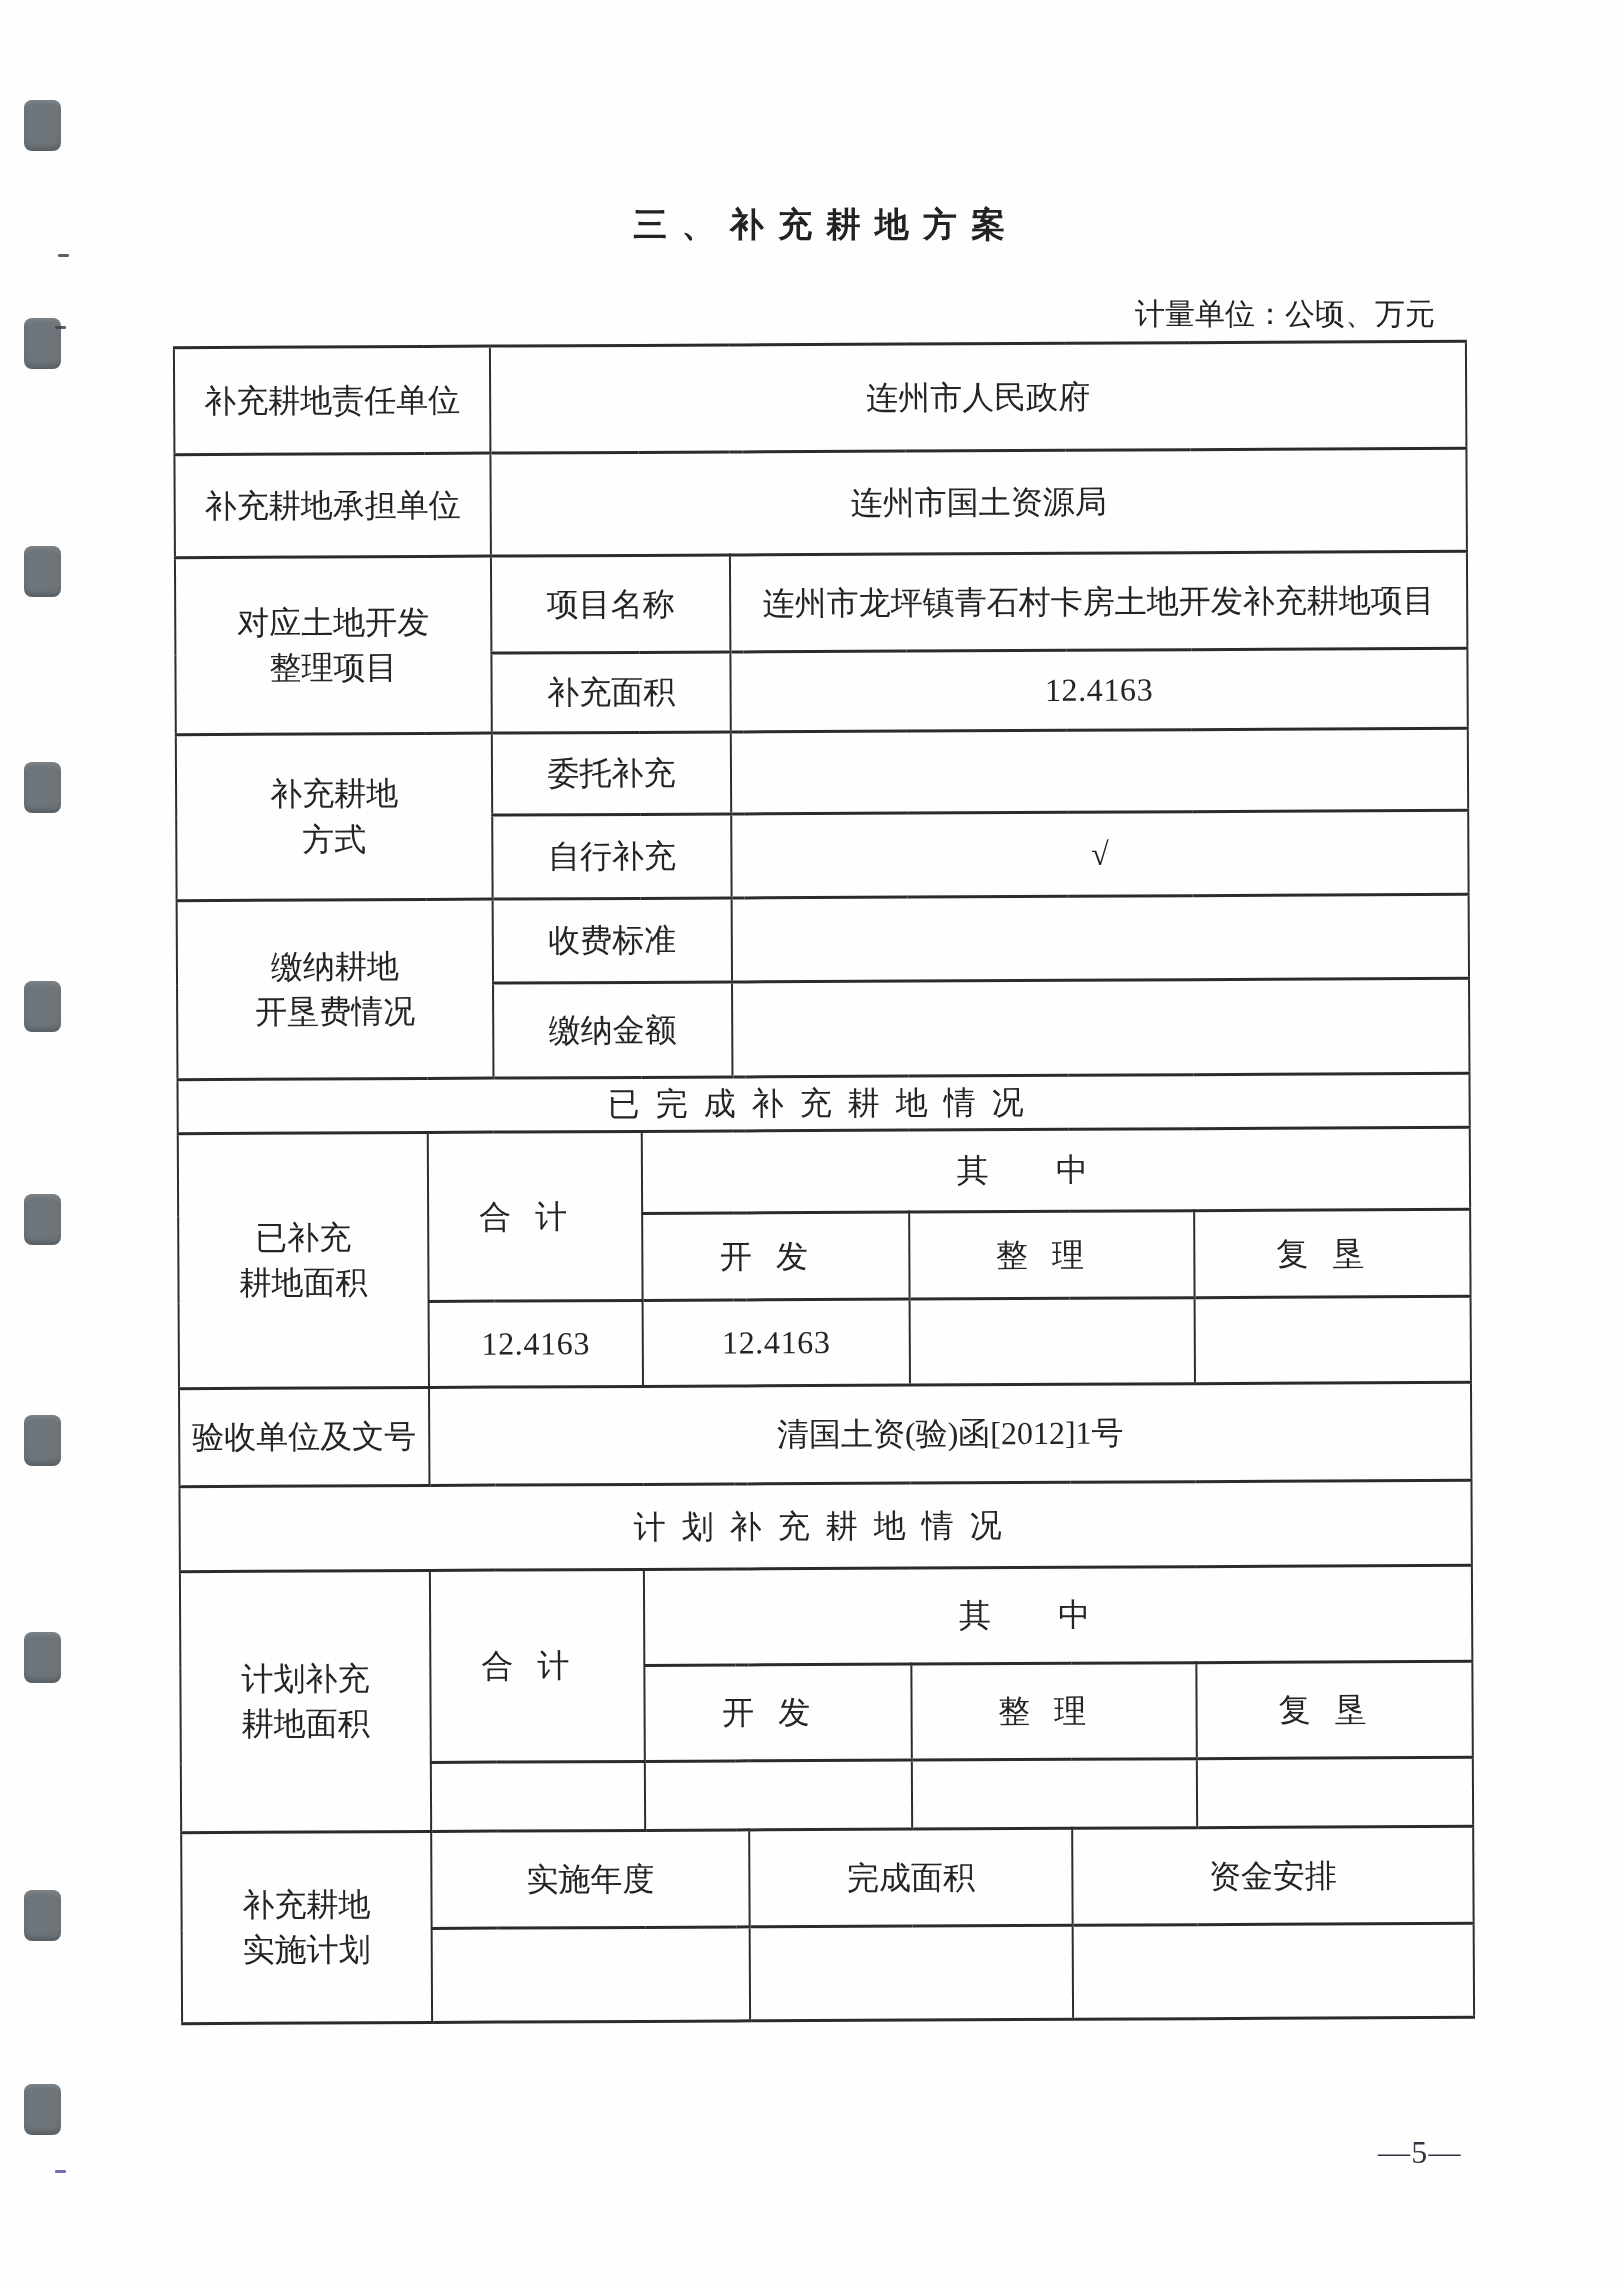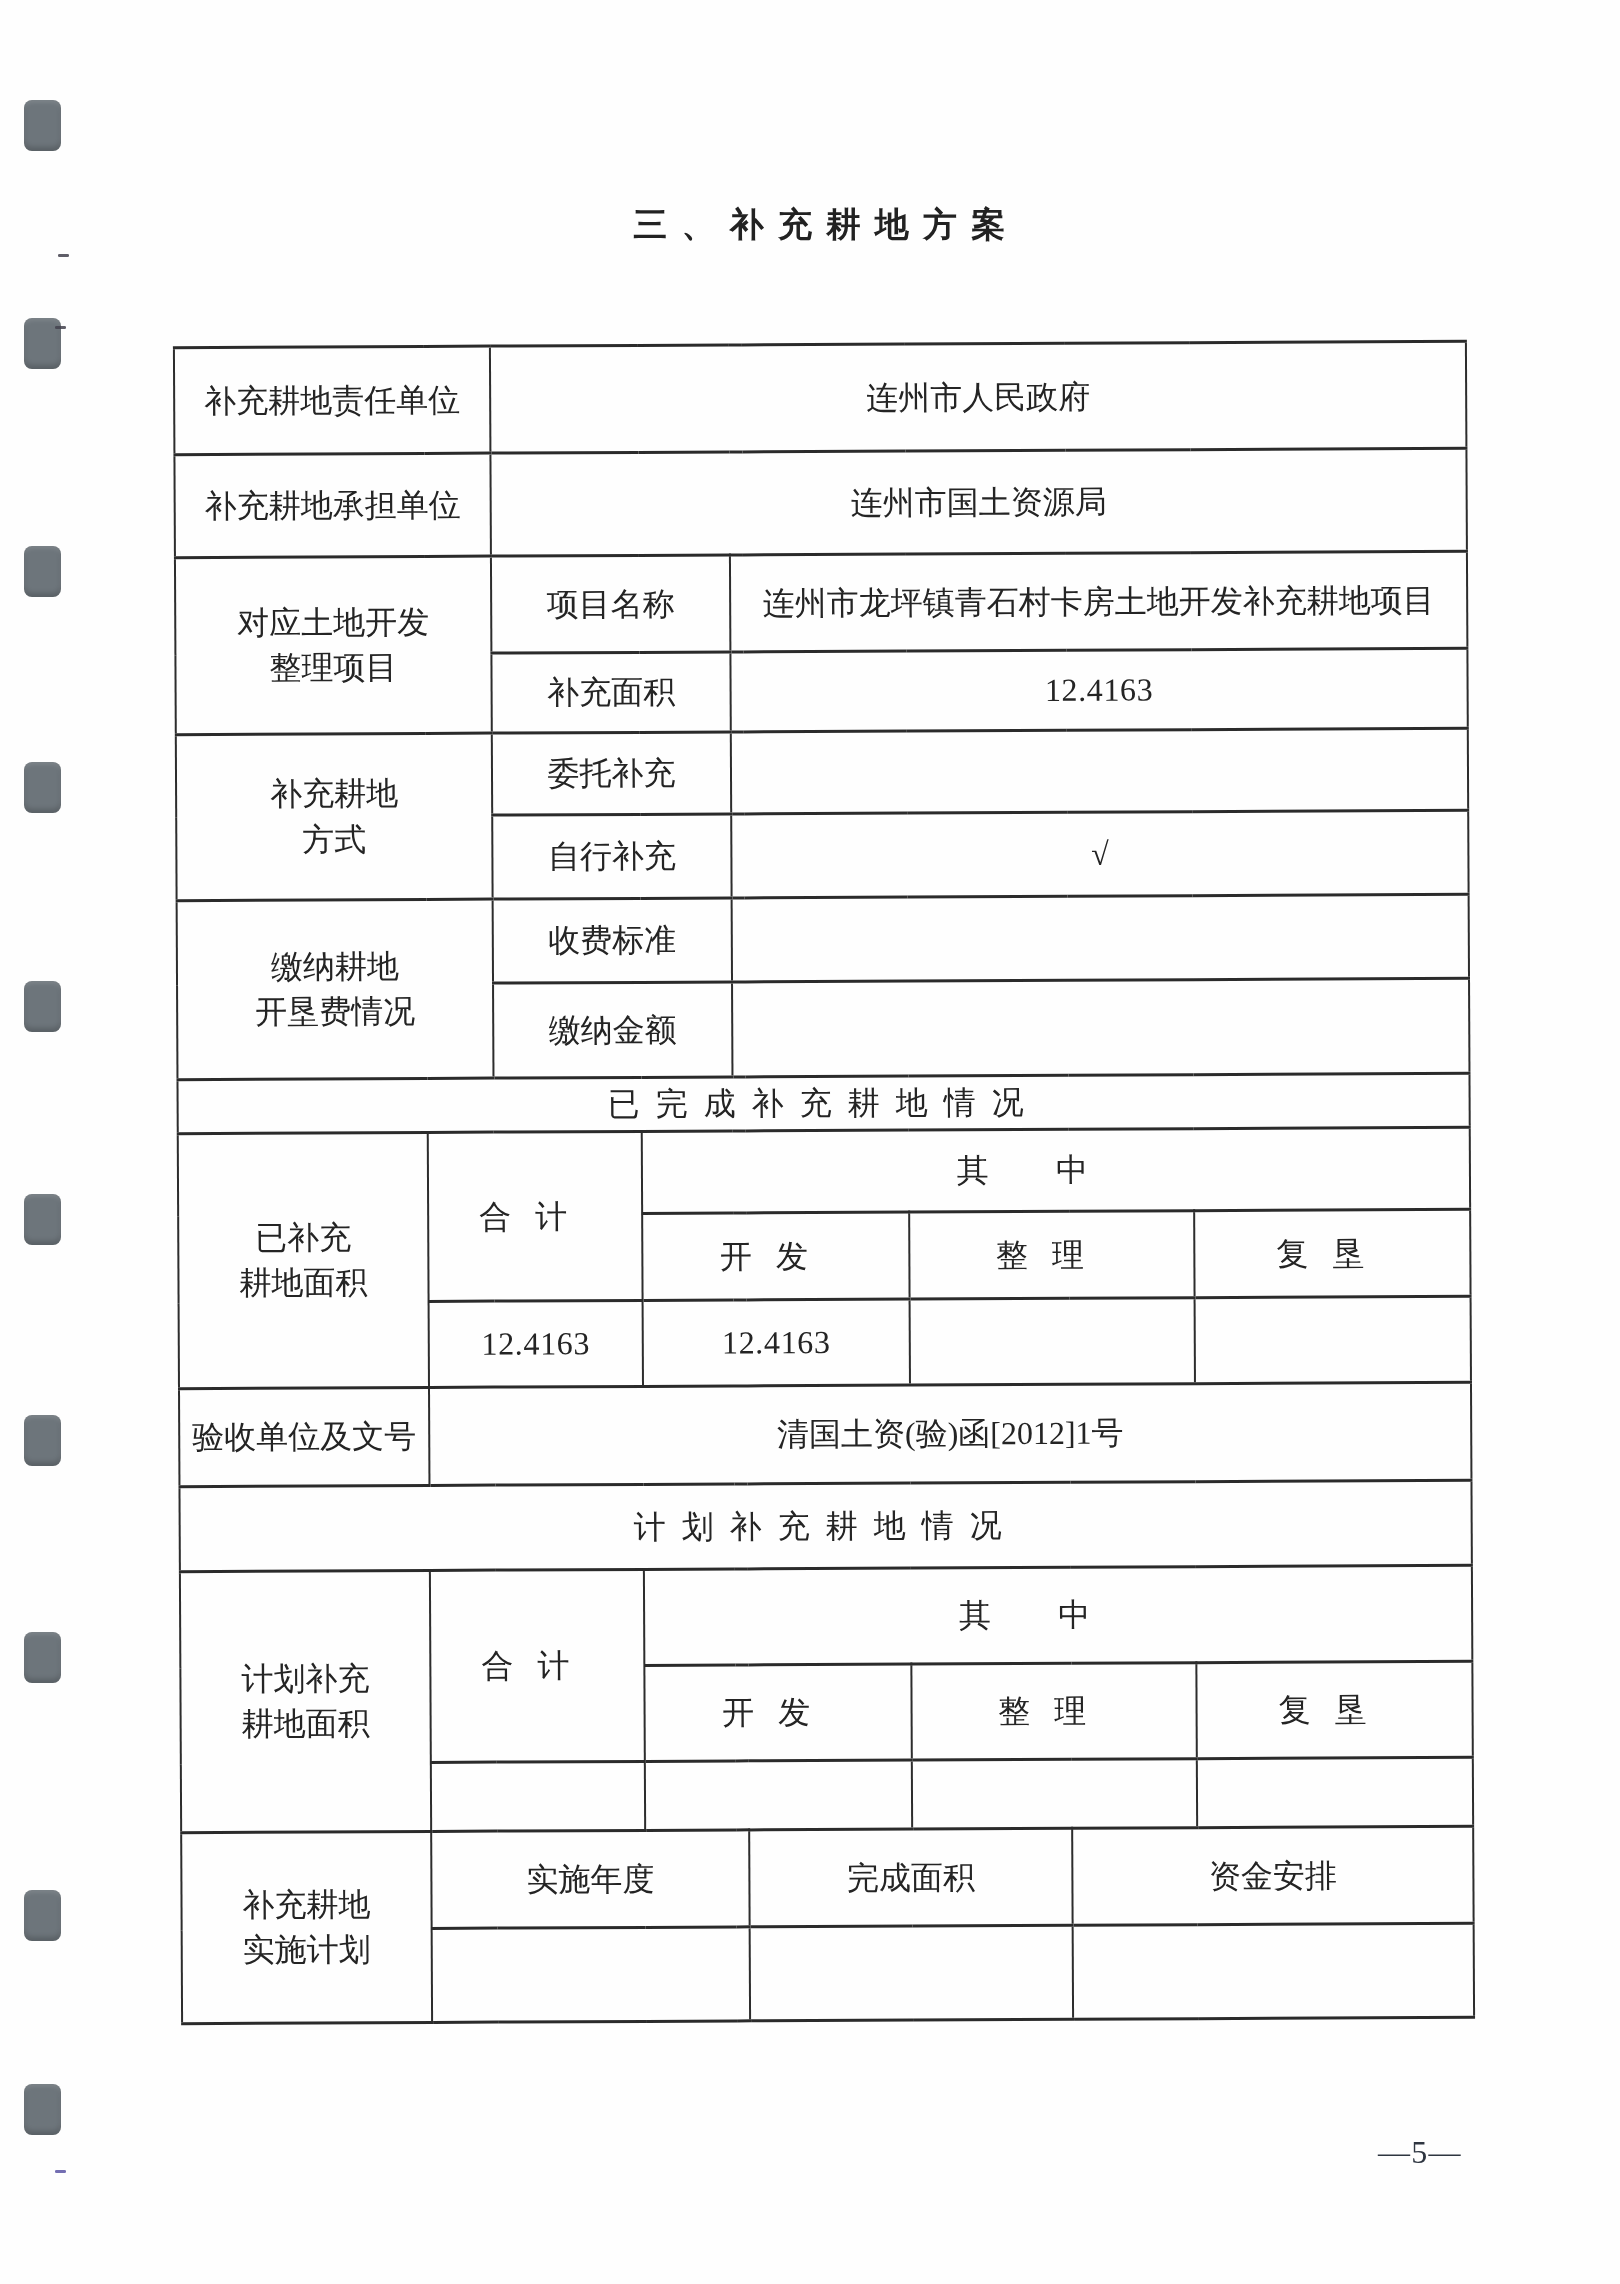--- a/index.html
+++ b/index.html
@@ -92,20 +92,21 @@
   <div class="binding-mark" style="top:2084px"></div>
 
   <div class="scan-dash" style="left:58px;top:254px"></div>
   <div class="scan-dash" style="left:55px;top:326px"></div>
   <div class="scan-dash purple" style="left:55px;top:2170px"></div>
 
   <div class="content-col" style="top:0;height:2284px">
 
     <div class="title">三、补充耕地方案</div>
 
+    <div class="unit-note">计量单位：公顷、万元</div>
 
     <table class="form-table">
       <colgroup>
         <col style="width:250px">
           <col style="width:66px">
           <col style="width:148px">
         <col style="width:91px">
           <col style="width:13px">
           <col style="width:163px">
         <col style="width:160px">

